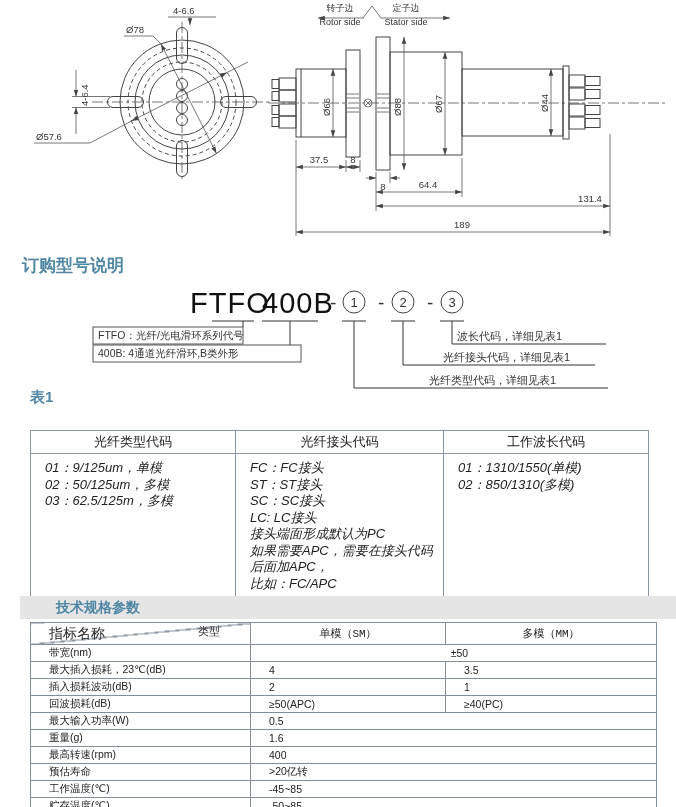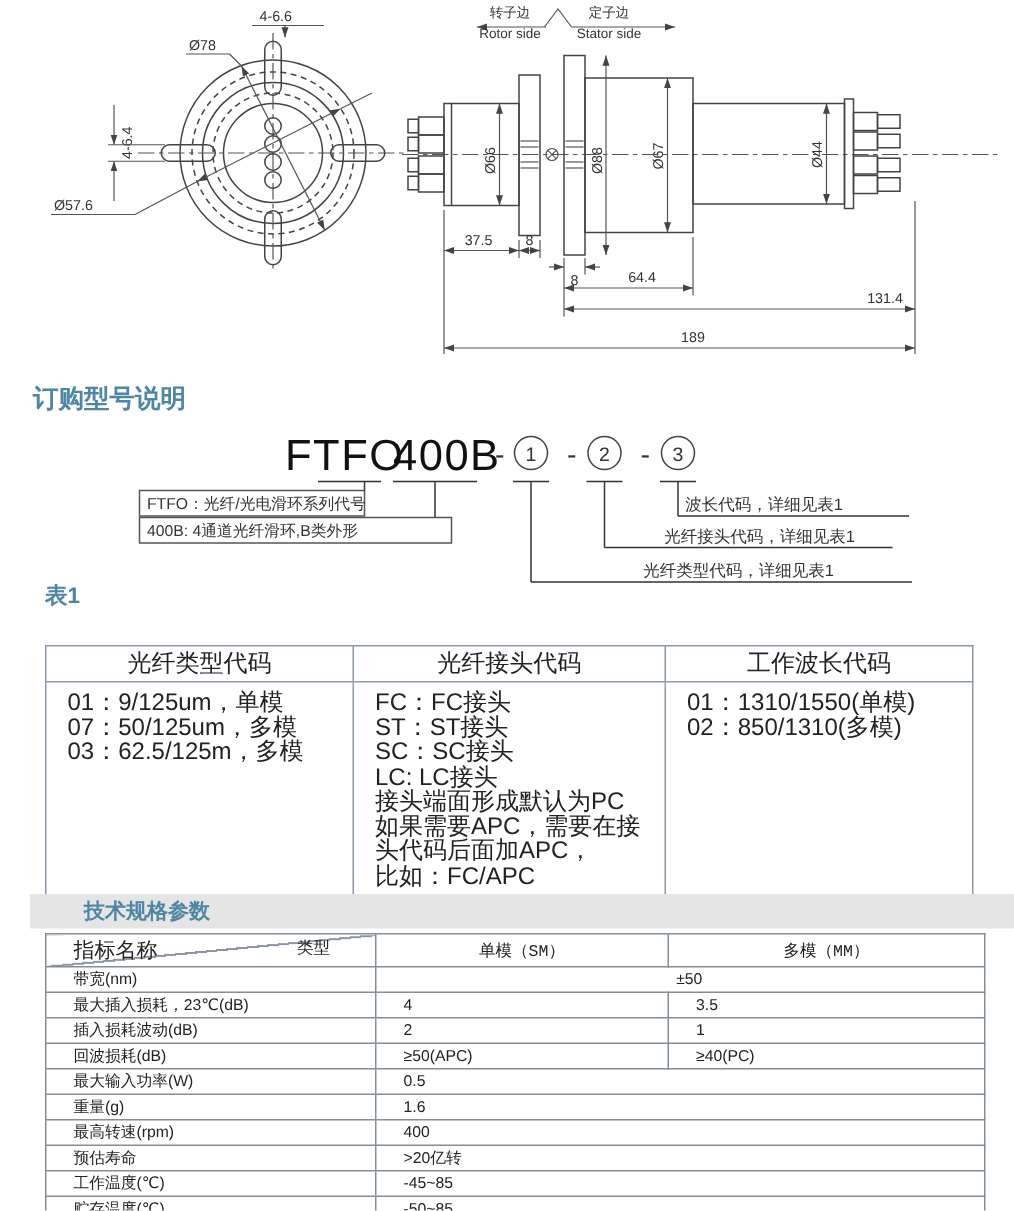--- a/index.html
+++ b/index.html
@@ -18,24 +18,24 @@
   svg .cdash{stroke-dasharray:11 3 3 3;}
   svg text{fill:#333;font-family:"Liberation Sans","DejaVu Sans",sans-serif;}
   svg .dim{font-size:9.5px;}
   svg .lbl{font-size:9px;}
   .model-text{font-size:29px;letter-spacing:1px;fill:#111;}
   .circnum{font-size:13px;}
   .callout{font-size:10.5px;}
   .callout-r{font-size:11px;}
   
   table{border-collapse:collapse;table-layout:fixed;}
-  .t1{width:618px;font-size:16px;}
+  .t1{width:618px;font-size:13px;}
   .t1 td{border:1px solid #8d99a8;}
   .t1 .hd td{height:20px;text-align:center;}
-  .t1 .bd td{vertical-align:top;padding:6px 8px 6px 14px;line-height:16.5px;}
+  .t1 .bd td{vertical-align:top;padding:6px 8px 6px 14px;line-height:16.5px;font-style:italic;}
   .t2{width:626px;font-size:10.5px;}
   .t2 td{border:1px solid #848e98;padding:1px 6px 1px 18px;height:13px;}
   .t2 .hrow td{height:21px;padding:0;}
   .t2 .valcol{text-align:left;}
   .t2 .ctr{text-align:center;}
   .diag{
     position:relative;
     background:linear-gradient(to bottom right,#fff calc(50% - 0.7px),#8b95a0 calc(50% - 0.7px),#8b95a0 calc(50% + 0.7px),#fff calc(50% + 0.7px));
   }
   .diag .top-r{position:absolute;right:30px;top:1px;font-size:11px;}
@@ -235,21 +235,21 @@
     </colgroup>
   <tbody>
       <tr class="hd">
     <td>光纤类型代码</td>
     <td>光纤接头代码</td>
     <td>工作波长代码</td>
   </tr>
   <tr class="bd">
     <td>
       <div>01：9/125um，单模</div>
-      <div>07：50/125um，多模</div>
+      <div>02：50/125um，多模</div>
       <div>03：62.5/125m，多模</div>
     </td>
     <td>
       <div>FC：FC接头</div>
       <div>ST：ST接头</div>
       <div>SC：SC接头</div>
       <div>LC:  LC接头</div>
       <div>接头端面形成默认为PC</div>
       <div>如果需要APC，需要在接头代码后面加APC，</div>
       <div>比如：FC/APC</div>

